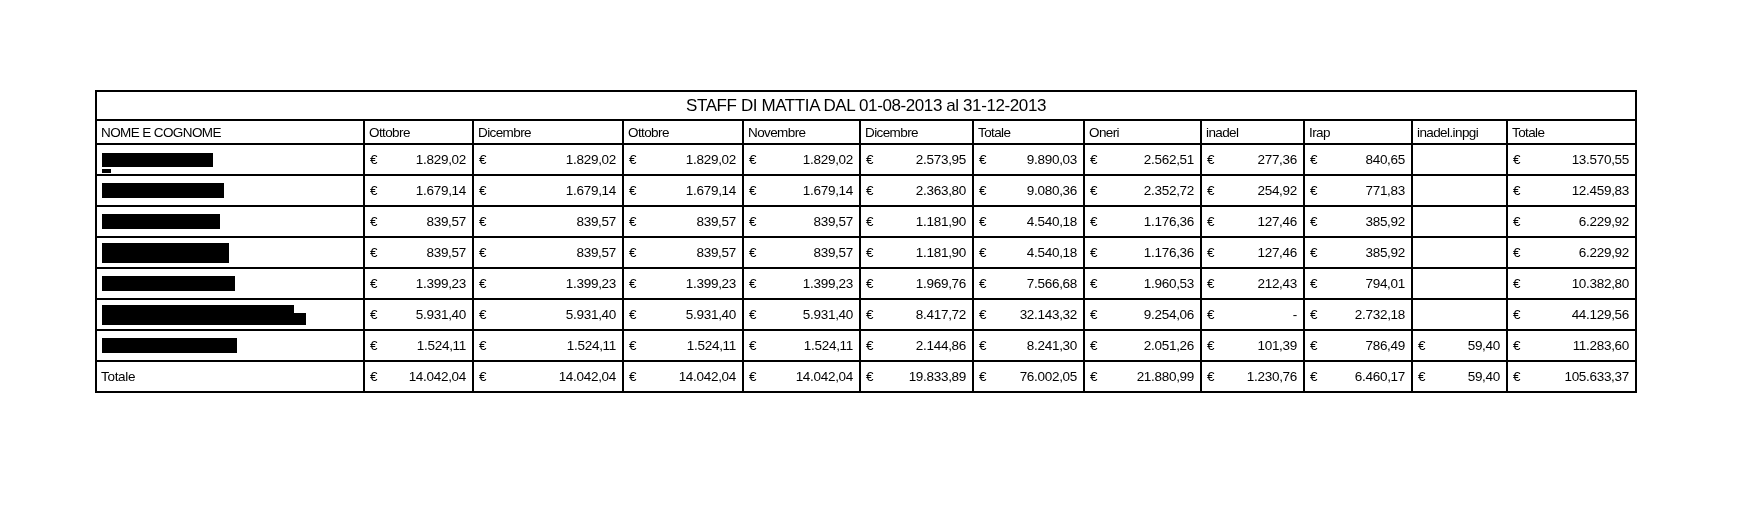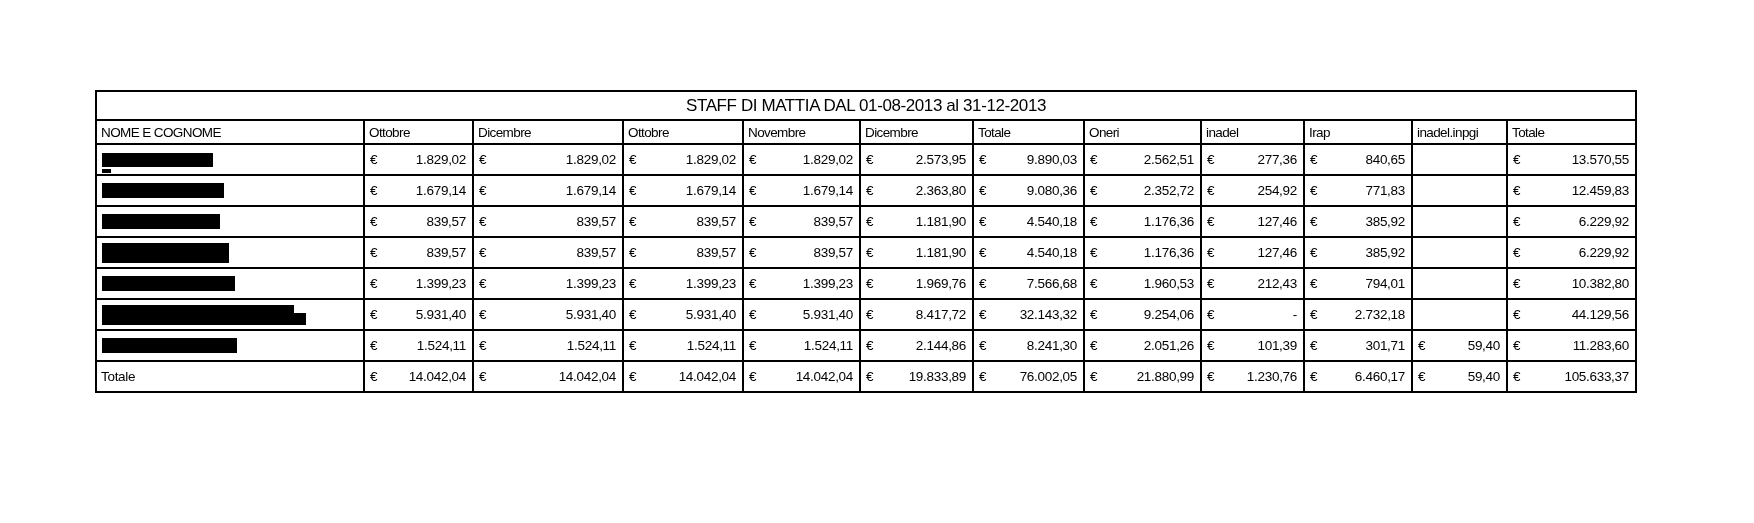--- a/index.html
+++ b/index.html
@@ -533,21 +533,21 @@
           </td>
           <td>
             <div class="money">
               <span>€</span>
               <span>101,39</span>
             </div>
           </td>
           <td>
             <div class="money">
               <span>€</span>
-              <span>301,71</span>
+              <span>786,49</span>
             </div>
           </td>
           <td>
             <div class="money">
               <span>€</span>
               <span>59,40</span>
             </div>
           </td>
           <td>
             <div class="money">

